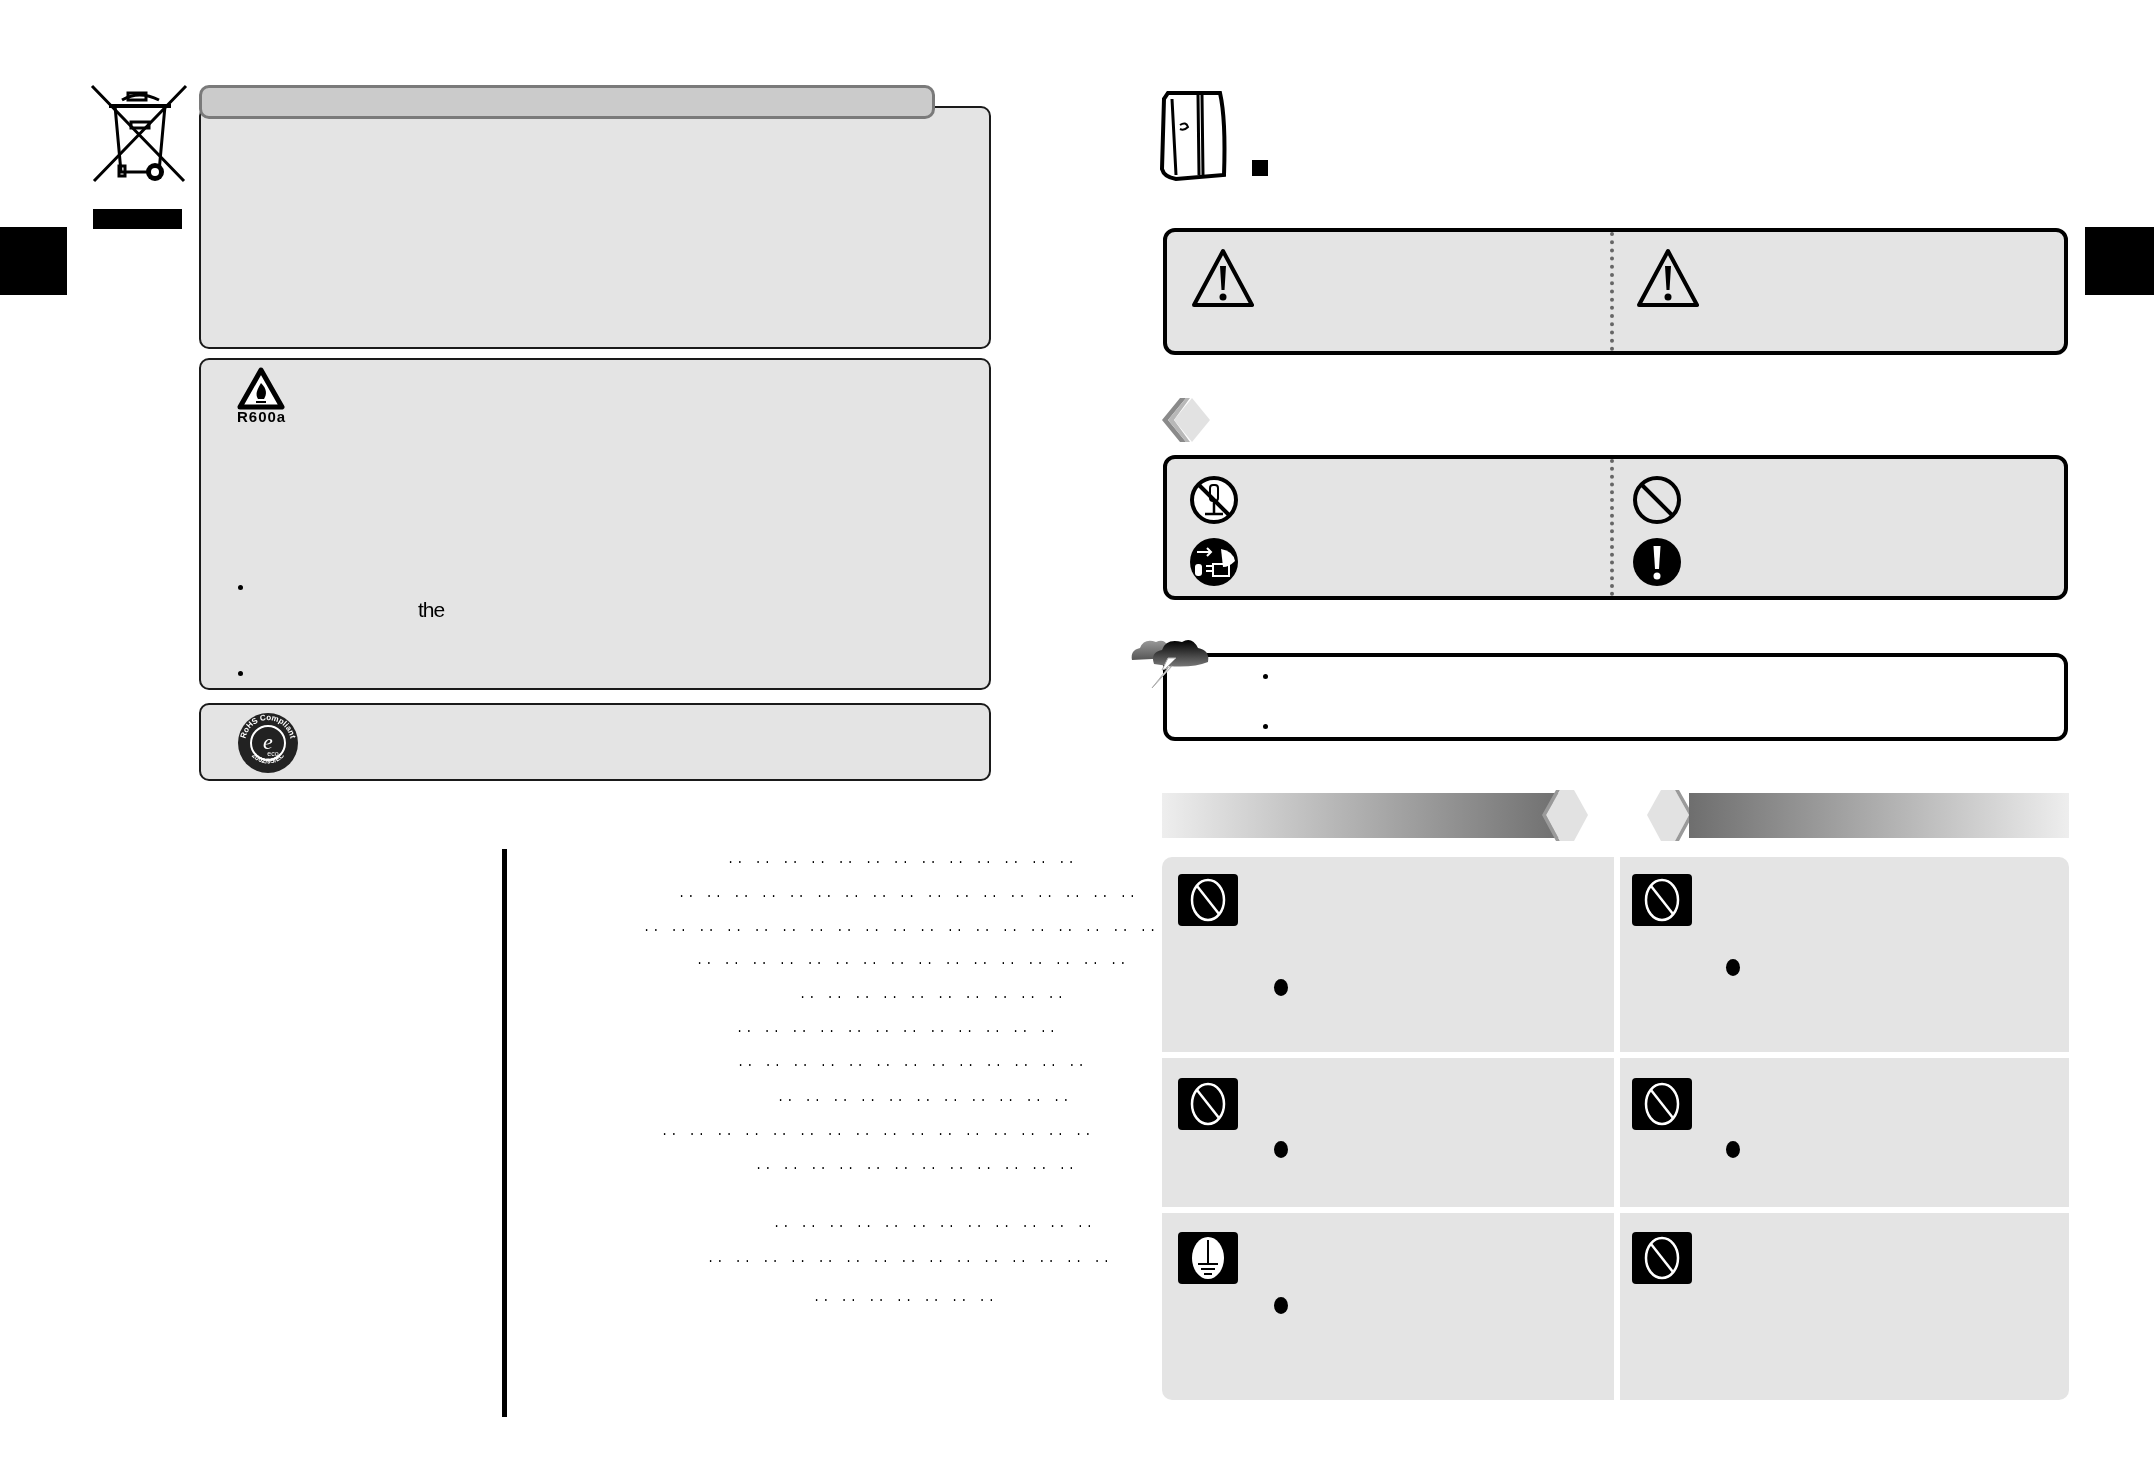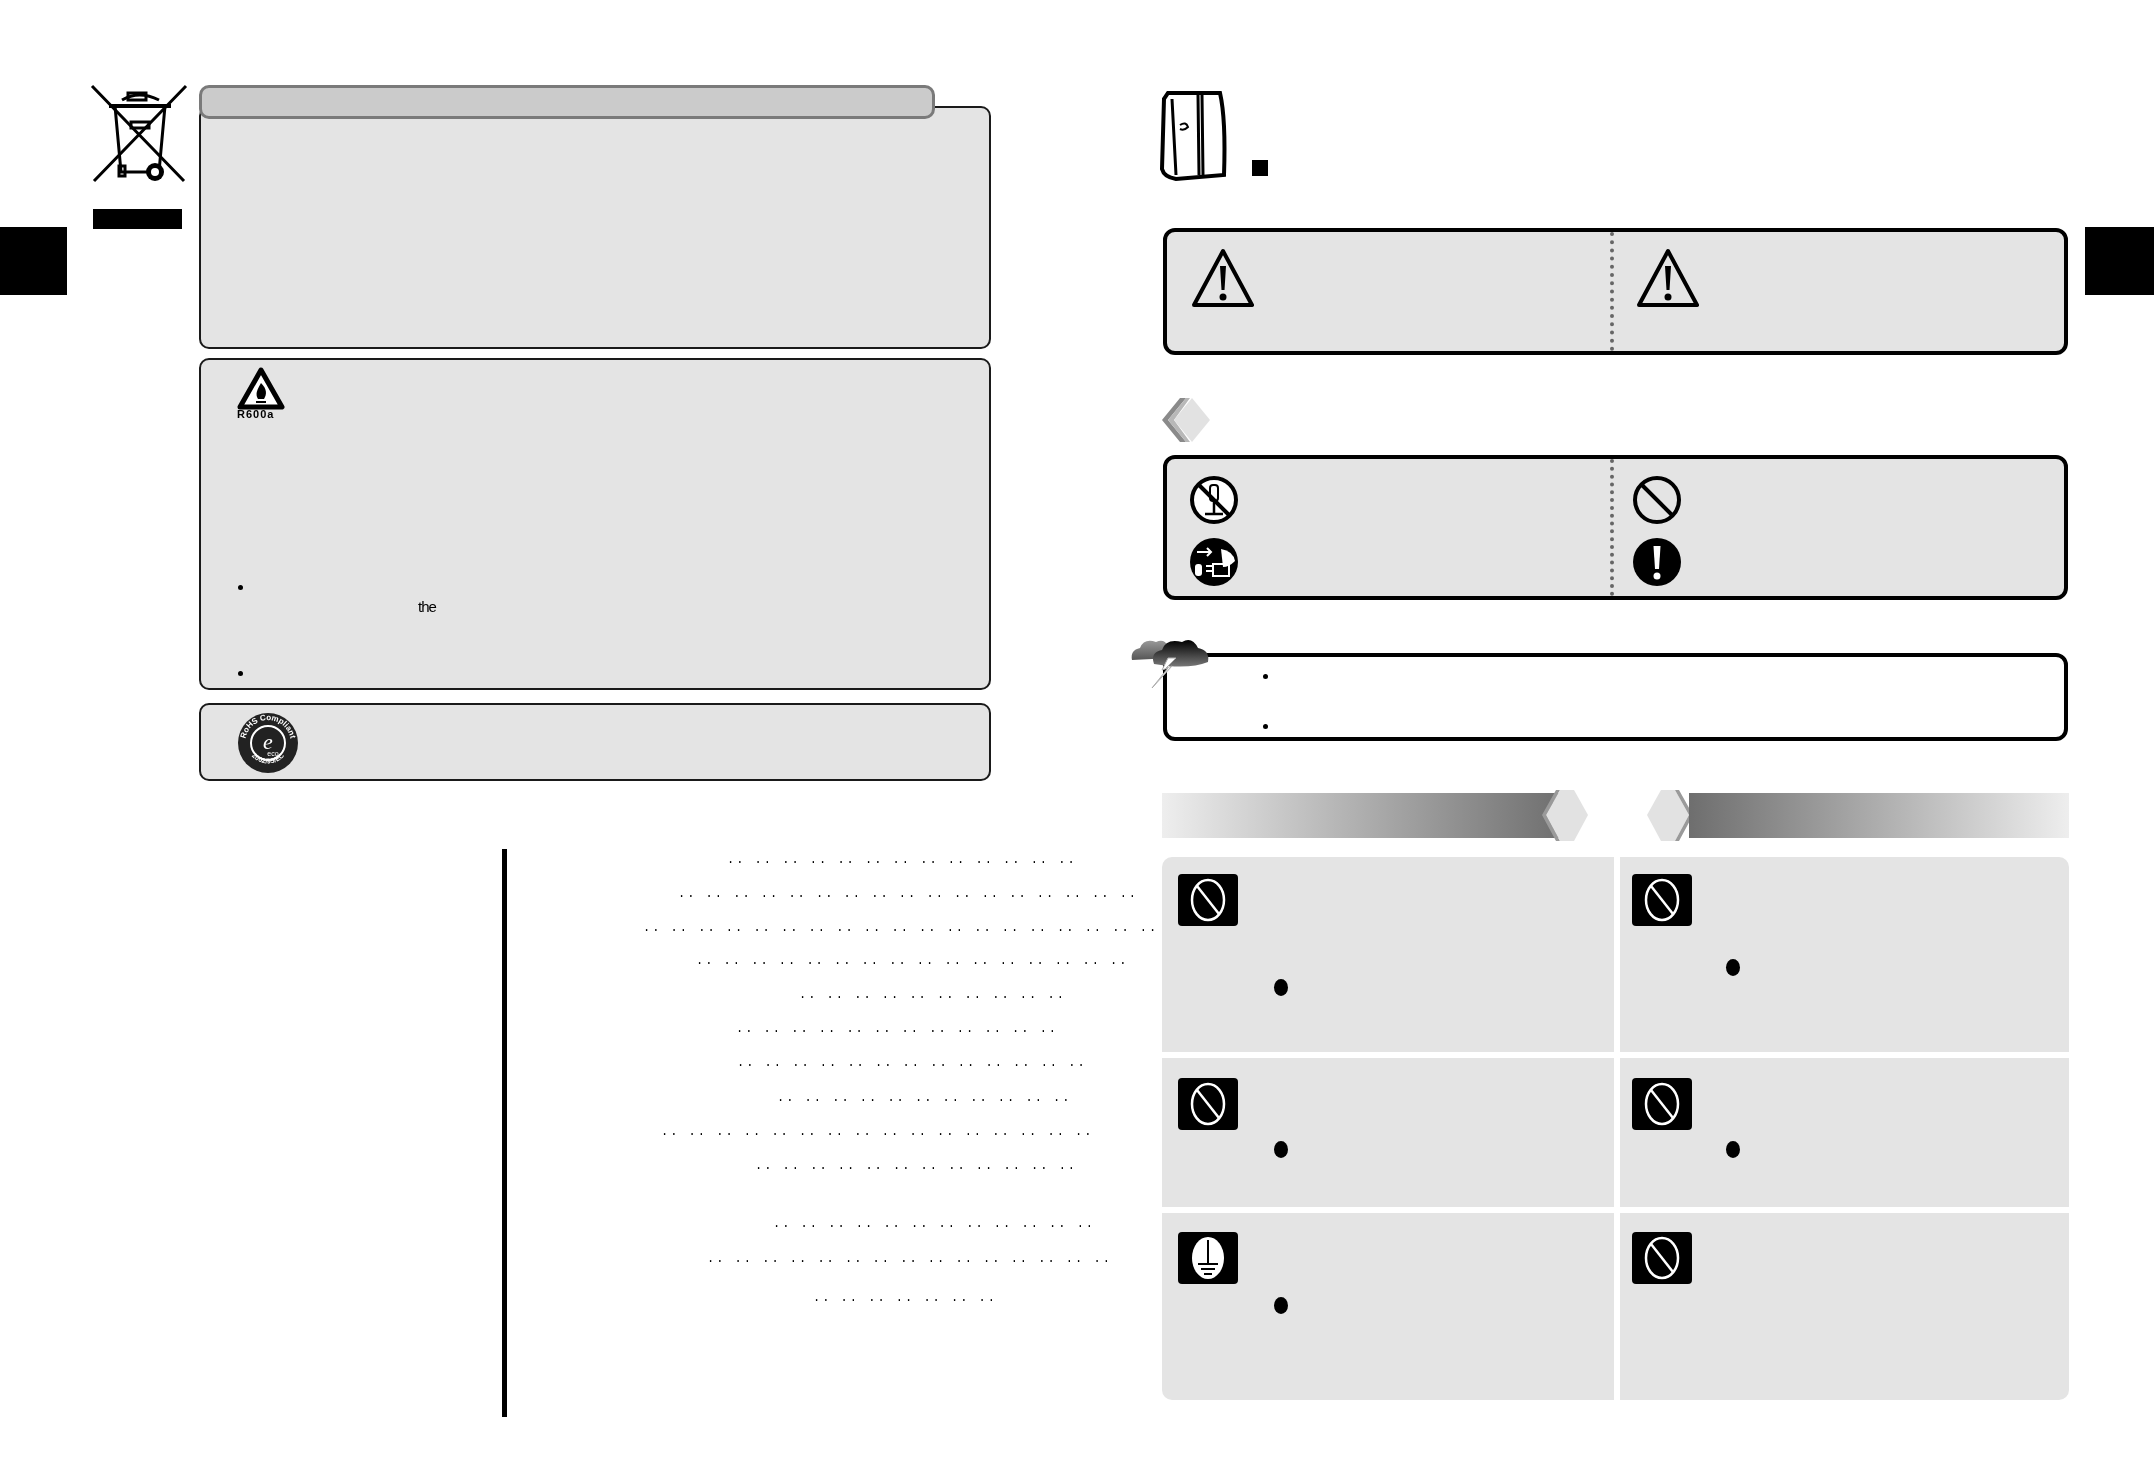--- a/index.html
+++ b/index.html
@@ -50,23 +50,23 @@
 </div>
 
 <div class="abs panel box-thin" style="left:199px;top:358px;width:792px;height:332px;">
   <div class="abs" style="left:36px;top:7px;width:48px;height:44px;">
     <svg width="48" height="44" viewBox="0 0 48 44">
       <path d="M24 3 L45 40 L3 40 Z" fill="#fff" stroke="#000" stroke-width="5" stroke-linejoin="round"></path>
       <path d="M24 16 C30 22 30 27 27 32 L21 32 C18 27 20 23 24 16 Z" fill="#000"></path>
       <path d="M19 35 H29" stroke="#000" stroke-width="2"></path>
     </svg>
   </div>
-  <div class="abs label-small" style="left:36px;top:48px;font-size:11px;">R600a</div>
+  <div class="abs label-small" style="left:36px;top:48px;font-size:15px;">R600a</div>
   <div class="abs bullet-sm" style="left:37px;top:225px;"></div>
-  <div class="abs txt" style="left:217px;top:238px;font-size:15px;letter-spacing:-1px;">the</div>
+  <div class="abs txt" style="left:217px;top:238px;font-size:21px;letter-spacing:-1px;">the</div>
   <div class="abs bullet-sm" style="left:37px;top:311px;"></div>
 </div>
 
 <div class="abs panel box-thin" style="left:199px;top:703px;width:792px;height:78px;">
   <div class="abs" style="left:36px;top:7px;width:62px;height:62px;">
     <svg width="62" height="62" viewBox="0 0 62 62">
       <circle cx="31" cy="31" r="30" fill="#222"></circle>
       <circle cx="31" cy="31" r="17" fill="none" stroke="#fff" stroke-width="2"></circle>
       <text x="31" y="37" text-anchor="middle" font-family="Liberation Serif, serif" font-style="italic" font-size="22" fill="#fff">e</text>
       <text x="36" y="44" text-anchor="middle" font-family="Liberation Sans, sans-serif" font-size="7" fill="#fff">eco</text>

